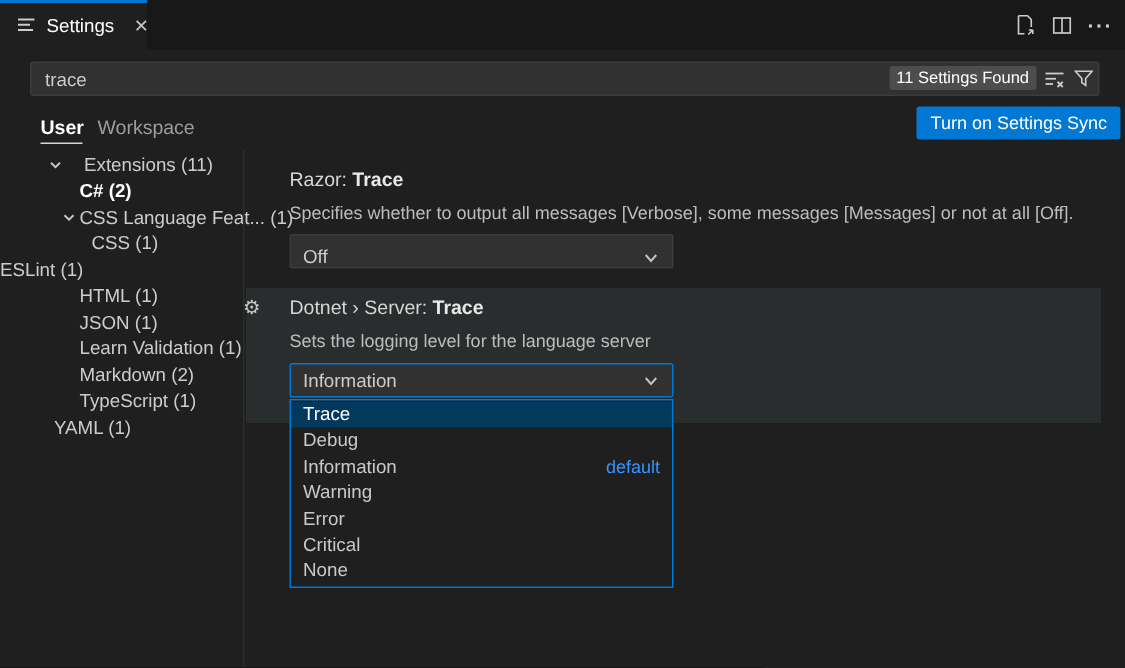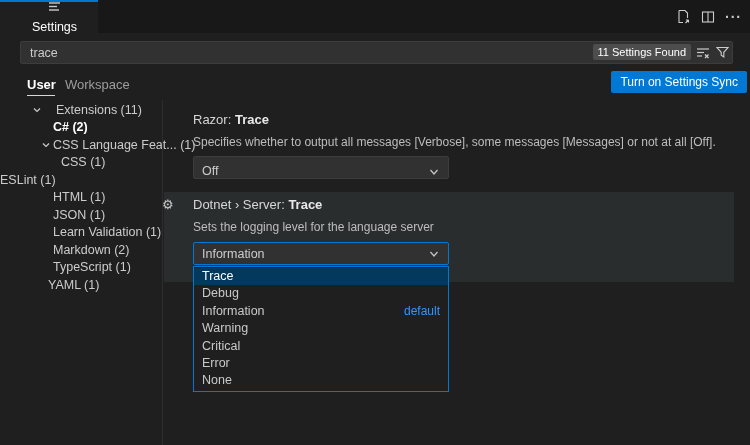--- a/index.html
+++ b/index.html
@@ -4,21 +4,21 @@
 <style>
   html,body{margin:0;padding:0;background:#101010;}
   #app{
     position:relative;width:750px;height:445px;overflow:hidden;
     background:#1f1f1f;font-family:"Liberation Sans",sans-serif;
     color:#cccccc;-webkit-font-smoothing:antialiased;
   }
   
   .tabstrip{position:absolute;left:0;top:0;width:750px;height:33px;background:#181818;}
   .tab{position:absolute;left:0;top:0;width:98px;height:33px;background:#1f1f1f;
-       display:flex;align-items:center;padding-left:11px;box-sizing:border-box;gap:7px;flex-direction:column;}
+       display:flex;align-items:center;padding-left:11px;box-sizing:border-box;gap:7px;}
   .tab-accent{position:absolute;left:0;top:0;width:98px;height:2px;background:#0078d4;}
   .tab-label{font-size:12.5px;color:#ffffff;}
   .tab-close{margin-left:6px;color:#c5c5c5;font-size:12px;line-height:12px;cursor:pointer;}
   .editor-actions{position:absolute;right:8px;top:0;height:33px;display:flex;align-items:center;gap:9px;}
   .ea-icon{width:16px;height:16px;display:flex;align-items:center;justify-content:center;color:#cccccc;}
   .ea-more{color:#cccccc;font-size:14px;font-weight:bold;letter-spacing:1px;line-height:10px;}
   
   .search-wrap{position:absolute;left:20px;top:41px;width:713px;height:23px;}
   .search-input{width:100%;height:100%;box-sizing:border-box;background:#313131;border:1px solid #3c3c3c;
        border-radius:2px;color:#cccccc;font-size:12.5px;padding:0 150px 0 9px;outline:none;
@@ -160,21 +160,21 @@
       </div>
       <div class="tree-row" style="padding-left: 53px;">
         <span class="lbl">Learn Validation (1)</span>
       </div>
       <div class="tree-row" style="padding-left: 53px;">
         <span class="lbl">Markdown (2)</span>
       </div>
       <div class="tree-row" style="padding-left: 53px;">
         <span class="lbl">TypeScript (1)</span>
       </div>
-      <div class="tree-row" style="padding-left: 48px;">
+      <div class="tree-row" style="padding-left: 36px;">
         <span class="lbl">YAML (1)</span>
       </div>
     </div>
   <div class="sash"></div>
 
   <div class="setting-title" style="top:112px;">
     <span>Razor: </span><b>Trace</b>
   </div>
   <div class="setting-desc" style="top:135px;">Specifies whether to output all messages [Verbose], some messages [Messages] or not at all [Off].</div>
   <div class="select" style="top:156px;align-items:flex-end;">
@@ -209,23 +209,23 @@
         <span>Debug</span>
       </div>
       <div class="dd-option">
         <span>Information</span>
         <span class="dd-default">default</span>
       </div>
       <div class="dd-option">
         <span>Warning</span>
       </div>
       <div class="dd-option">
+        <span>Error</span>
+      </div>
+      <div class="dd-option">
         <span>Critical</span>
       </div>
       <div class="dd-option">
-        <span>Error</span>
-      </div>
-      <div class="dd-option">
         <span>None</span>
       </div>
     </div>
 
 </div>
 
 </body></html>

